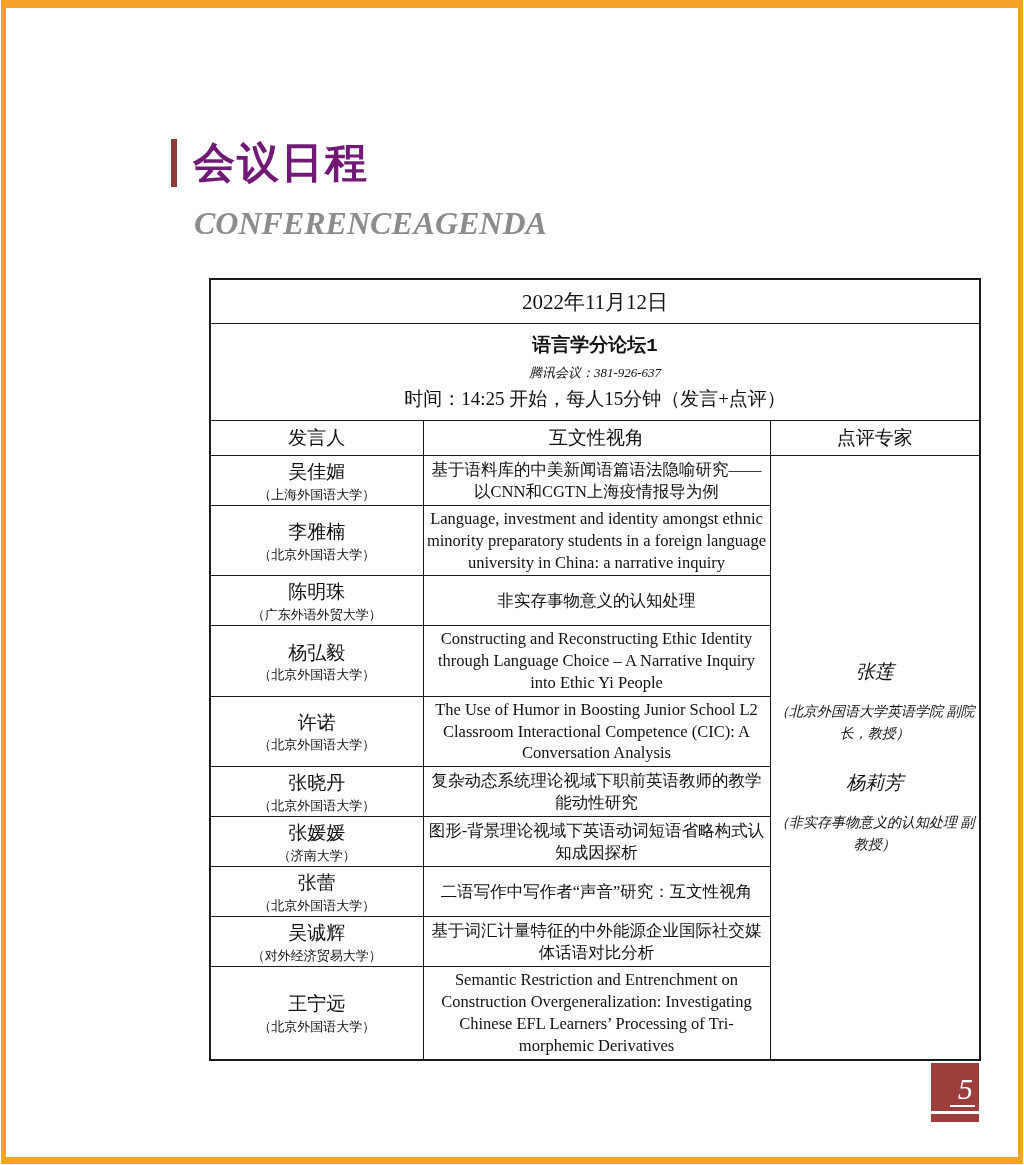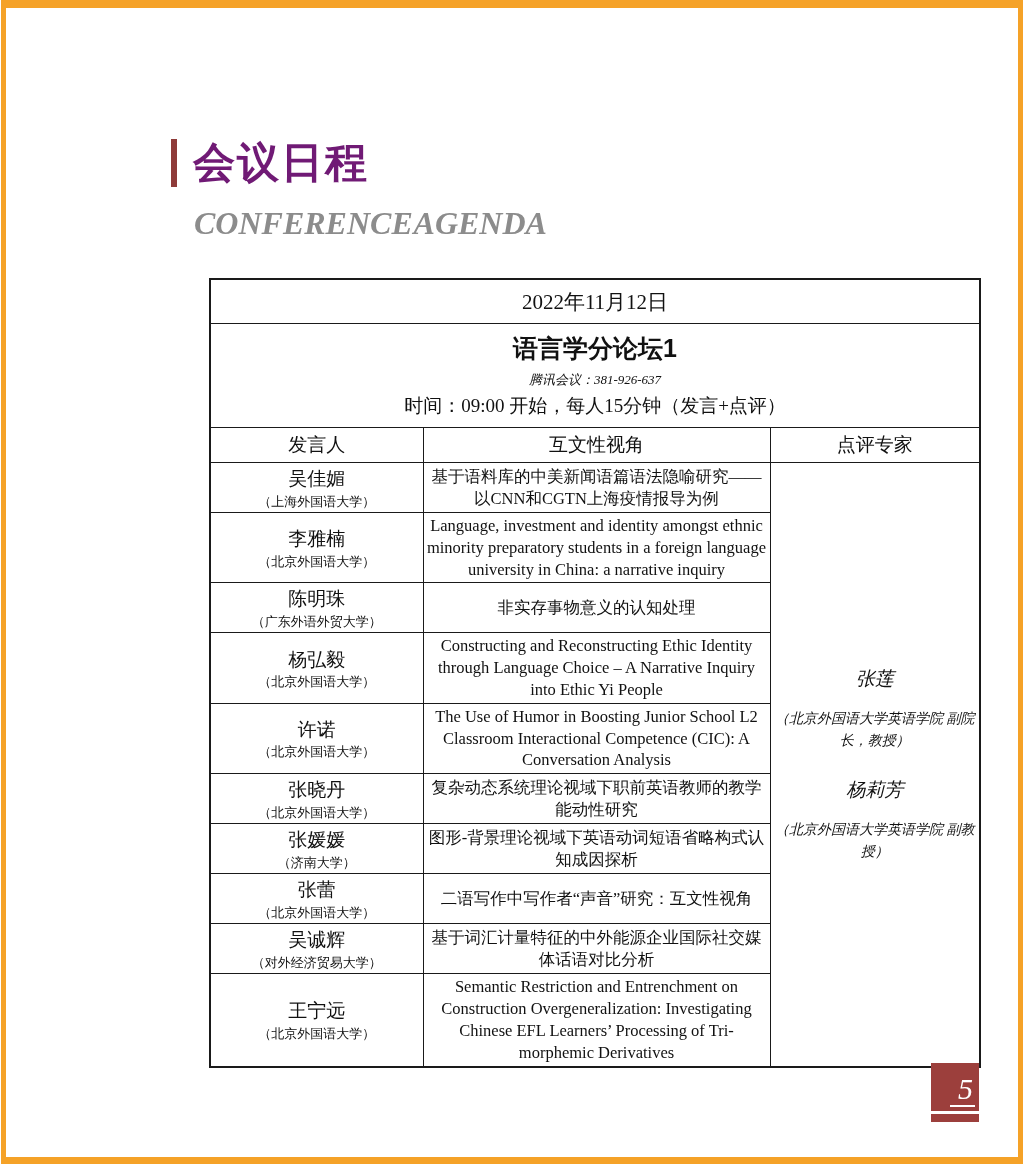--- a/index.html
+++ b/index.html
@@ -9,21 +9,21 @@
   .banner{position:absolute;left:155px;top:76px;font-size:17.5px;letter-spacing:1.5px;color:#222;}
   .title-row{position:absolute;left:165px;top:131px;display:flex;align-items:center;}
   .title-bar{width:6px;height:48px;background:#8E3B39;margin-right:16px;}
   .title-cn{font-family:"Liberation Sans","DejaVu Sans",sans-serif;font-weight:bold;font-size:42px;color:#701a75;letter-spacing:2px;line-height:1;}
   .subtitle{position:absolute;left:188px;top:197px;font-size:32px;font-style:italic;font-weight:bold;color:#8C8C8C;word-spacing:-6px;letter-spacing:0px;}
   table.agenda{position:absolute;left:155px;top:270px;width:770px;border-collapse:collapse;table-layout:fixed;margin-left:48px;}
   table.agenda td, table.agenda th{border:1px solid #1a1a1a;padding:2px 0;text-align:center;vertical-align:middle;font-weight:normal;}
   table.agenda{border:2px solid #1a1a1a;}
   .date-cell{font-size:21px;font-weight:bold;padding:8px 0 7px 0 !important;}
   .forum-cell{padding:6px 0 8px 0 !important;}
-  .forum-name{font-family:Liberation Sans, sans-serif;font-weight:bold;font-size:25px;margin:2px 0 6px 0;}
+  .forum-name{font-family:Liberation Mono, monospace;font-weight:bold;font-size:19px;margin:2px 0 6px 0;}
   .forum-meeting{font-size:13px;margin:4px 0;font-style:italic;}
   .forum-time{font-size:19px;margin:4px 0 0 0;}
   .col-header{font-size:19px;height:30px;}
   td.speaker{padding:4px 2px;}
   .sp-name{font-size:19px;line-height:1.45;}
   .sp-aff{font-size:13px;line-height:1.35;}
   td.talk{font-size:16.5px;line-height:1.32;padding:4px 8px;}
   td.experts{vertical-align:middle;padding:0 14px;}
   .expert{margin:26px 0;font-style:italic;}
   .ex-name{font-size:19px;margin-bottom:16px;}
@@ -52,21 +52,21 @@
         <col style="width:210px">
     </colgroup>
     <thead>
       <tr>
         <td class="date-cell" colspan="3">2022年11月12日</td>
       </tr>
       <tr>
         <td class="forum-cell" colspan="3">
           <div class="forum-name">语言学分论坛1</div>
           <div class="forum-meeting">腾讯会议：381-926-637</div>
-          <div class="forum-time">时间：09:00 开始，每人15分钟（发言+点评）</div>
+          <div class="forum-time">时间：14:25 开始，每人15分钟（发言+点评）</div>
         </td>
       </tr>
       <tr>
         <th class="col-header">发言人</th>
         <th class="col-header">互文性视角</th>
         <th class="col-header">点评专家</th>
       </tr>
     </thead>
     <tbody id="agenda-body">
         <tr>
@@ -75,21 +75,21 @@
       <div class="sp-aff">（上海外国语大学）</div>
     </td>
     <td class="talk">基于语料库的中美新闻语篇语法隐喻研究——以CNN和CGTN上海疫情报导为例</td>
   <td class="experts" rowspan="10">
             <div class="expert">
     <div class="ex-name">张莲</div>
     <div class="ex-aff">（北京外国语大学英语学院 副院长，教授）</div>
   </div>
             <div class="expert">
     <div class="ex-name">杨莉芳</div>
-    <div class="ex-aff">（北京外国语大学英语学院 副教授）</div>
+    <div class="ex-aff">（非实存事物意义的认知处理 副教授）</div>
   </div>
           </td>
         </tr>
         <tr>
     <td class="speaker">
       <div class="sp-name">李雅楠</div>
       <div class="sp-aff">（北京外国语大学）</div>
     </td>
     <td class="talk">Language, investment and identity amongst ethnic minority preparatory students in a foreign language university in China: a narrative inquiry</td>
   </tr>

